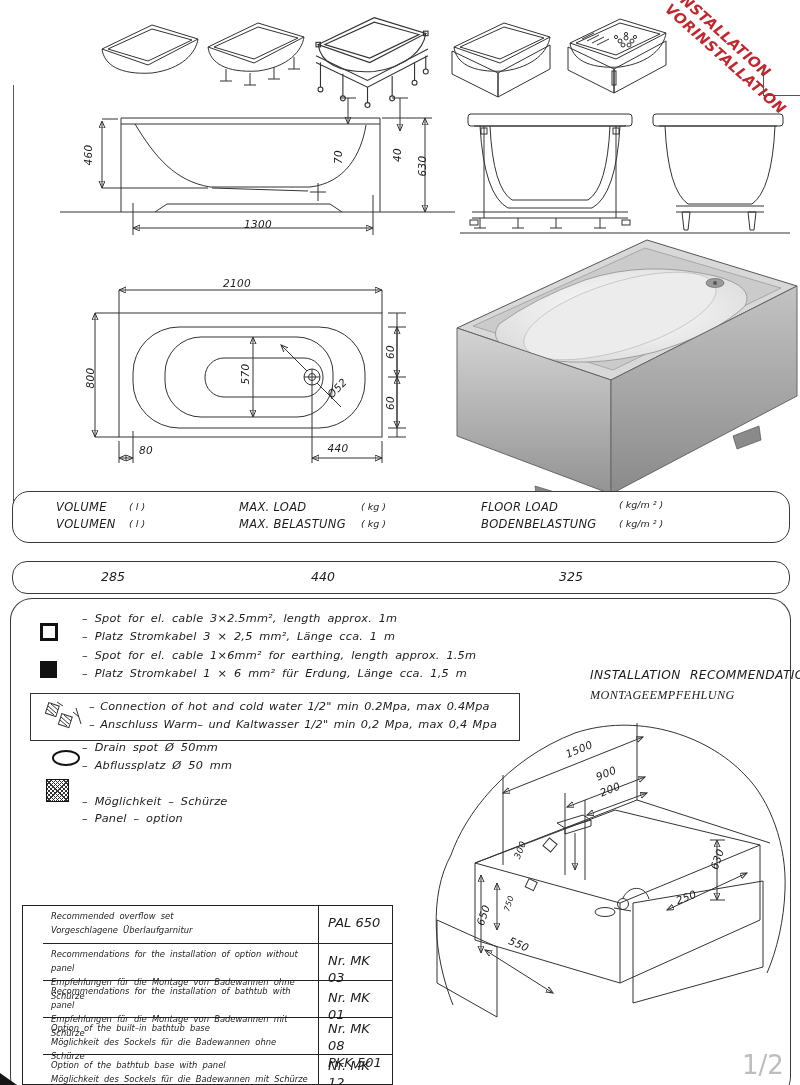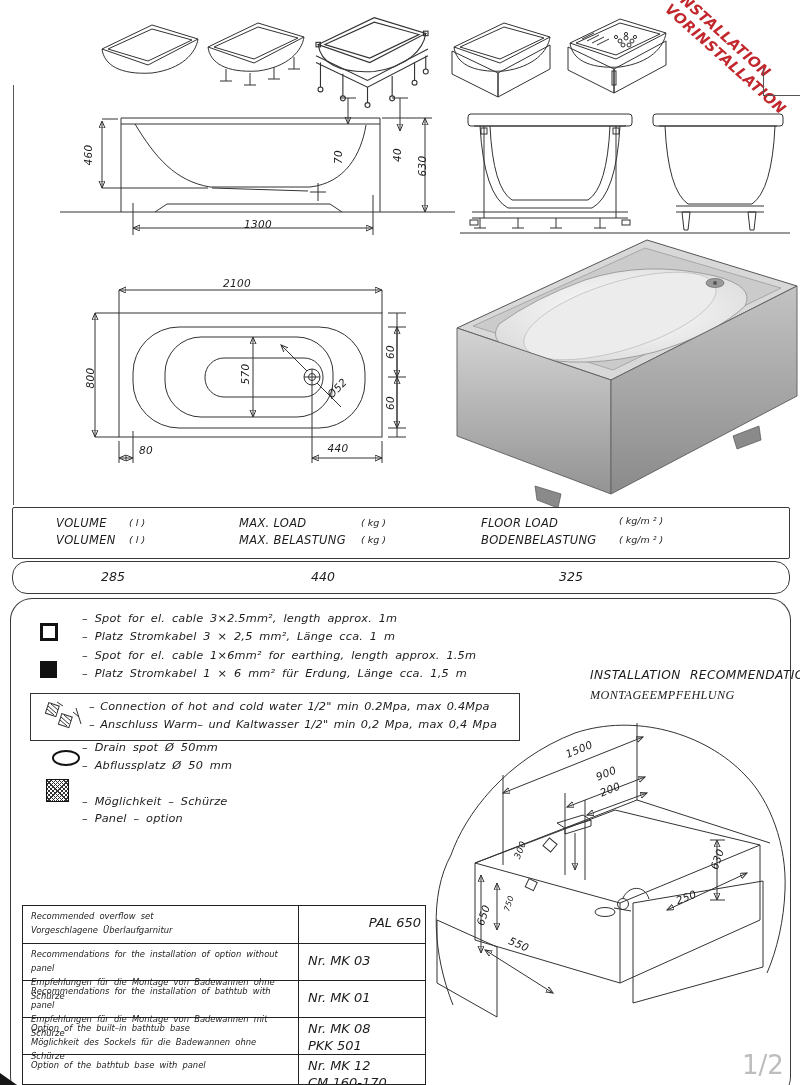--- a/index.html
+++ b/index.html
@@ -26,22 +26,22 @@
             letter-spacing:.2px;white-space:nowrap;}
   .leg-sq-white{position:absolute;left:40px;top:623px;width:12px;height:12px;border:3.5px solid #111;}
   .leg-sq-black{position:absolute;left:40px;top:661px;width:17px;height:17px;background:#111;}
   .leg-ellipse{position:absolute;left:52px;top:750px;width:24px;height:12px;border:2px solid #111;border-radius:50%;}
   .leg-hatch{position:absolute;left:46px;top:779px;width:21px;height:21px;border:1.5px solid #111;
      background:repeating-linear-gradient(45deg,transparent 0 2px,#333 2px 3px),
                 repeating-linear-gradient(-45deg,transparent 0 2px,#333 2px 3px);}
   .waterbox{position:absolute;left:30px;top:693px;width:488px;height:46px;border:1.5px solid #333;}
   .inst-title{position:absolute;font:italic 12.2px "DejaVu Sans",sans-serif;word-spacing:5px;
               letter-spacing:.4px;white-space:nowrap;}
-  .opt-table{position:absolute;left:22px;top:905px;width:404px;height:180px;
-             border:1.3px solid #222;box-sizing:border-box;overflow:hidden;}
+  .opt-table{position:absolute;left:22px;top:905px;width:371px;height:180px;
+             border:1.3px solid #222;box-sizing:border-box;overflow:hidden;padding-left:20px;}
   .opt-row{display:grid;grid-template-columns:276px 1fr;border-bottom:1.3px solid #222;}
   .opt-cell-l{padding:3px 6px 2px 8px;border-right:1.3px solid #222;
               font:italic 8.4px "DejaVu Sans",sans-serif;word-spacing:2.5px;line-height:14px;}
   .opt-cell-r{padding:2px 4px 0 9px;font:italic 13px "DejaVu Sans",sans-serif;line-height:17px;}
   .page-num{position:absolute;left:742px;top:1050px;font:26px "DejaVu Sans",sans-serif;color:#bdbdbd;}
   .corner-black{position:absolute;left:0;top:1069px;width:17px;height:16px;background:#161616;
                 clip-path:polygon(0 100%,0 25%,100% 100%);}
 </style>
 </head>
 <body>
@@ -214,21 +214,21 @@
     <path d="M84,96 Q120,70 170,52 Q230,32 300,48 Q340,58 330,78 Q300,106 240,124 Q170,142 110,128 Q70,116 84,96 Z" fill="url(#gBasin)" stroke="#909090" stroke-width="0.8"></path>
     <ellipse cx="205" cy="88" rx="100" ry="34" transform="rotate(-17 205 88)" fill="#ececec" stroke="#b5b5b5" stroke-width="0.6"></ellipse>
     <ellipse cx="300" cy="55" rx="9" ry="4.5" fill="#9a9a9a" stroke="#666" stroke-width="0.7"></ellipse>
     <circle cx="300" cy="55" r="2" fill="#555"></circle>
     <polygon points="42,100 196,152 196,266 42,208" fill="url(#gFront)" stroke="#666" stroke-width="1"></polygon>
     <polygon points="196,152 382,58 382,168 196,266" fill="url(#gSide)" stroke="#666" stroke-width="1"></polygon>
     <polygon points="120,258 146,266 143,280 122,272" fill="#8a8a8a" stroke="#555" stroke-width="0.7"></polygon>
     <polygon points="318,208 344,198 346,212 322,221" fill="#8a8a8a" stroke="#555" stroke-width="0.7"></polygon>
   </svg>
 
-  <div class="roundbox" style="left:12px;top:507px;width:776px;height:50px;border-radius:2px;">
+  <div class="roundbox" style="left:12px;top:491px;width:776px;height:50px;border-radius:17px;">
     <span class="spec-label" style="left:43px;top:8px;">VOLUME</span>
     <span class="spec-unit" style="left:116px;top:9px;">( l )</span>
     <span class="spec-label" style="left:43px;top:25px;">VOLUMEN</span>
     <span class="spec-unit" style="left:116px;top:26px;">( l )</span>
     <span class="spec-label" style="left:226px;top:8px;">MAX. LOAD</span>
     <span class="spec-unit" style="left:348px;top:9px;">( kg )</span>
     <span class="spec-label" style="left:226px;top:25px;">MAX. BELASTUNG</span>
     <span class="spec-unit" style="left:348px;top:26px;">( kg )</span>
     <span class="spec-label" style="left:468px;top:8px;">FLOOR LOAD</span>
     <span class="spec-unit" style="left:606px;top:7px;">( kg/m ² )</span>
@@ -316,21 +316,21 @@
   <span class="dim" style="left:496px;top:899px;width:26px;transform:rotate(-72deg);font-size:8px;">750</span>
   <span class="dim" style="left:503px;top:938px;width:32px;transform:rotate(24deg);">550</span>
   <span class="dim" style="left:670px;top:891px;width:32px;transform:rotate(-21deg);">250</span>
 
   <div class="opt-table">
     <div class="opt-row" style="height:37px;">
       <div class="opt-cell-l">
         <div>Recommended overflow set</div>
         <div>Vorgeschlagene Überlaufgarnitur</div>
       </div>
-      <div class="opt-cell-r" style="padding-top:8px;text-align:right;">
+      <div class="opt-cell-r" style="padding-top:8px;">
         <div>PAL 650</div>
       </div>
     </div>
     <div class="opt-row" style="height:36px;">
       <div class="opt-cell-l">
         <div>Recommendations for the installation of option without panel</div>
         <div>Empfehlungen für die Montage von Badewannen ohne Schürze</div>
       </div>
       <div class="opt-cell-r" style="padding-top:8px;">
         <div>Nr. MK 03</div>
@@ -351,20 +351,21 @@
         <div>Möglichkeit des Sockels für die Badewannen ohne Schürze</div>
       </div>
       <div class="opt-cell-r">
         <div>Nr. MK 08</div>
         <div>PKK 501</div>
       </div>
     </div>
     <div class="opt-row" style="height:36px;border-bottom:none;">
       <div class="opt-cell-l">
         <div>Option of the bathtub base with panel</div>
+        <div>Möglichkeit des Sockels für die Badewannen mit Schürze</div>
       </div>
       <div class="opt-cell-r">
         <div>Nr. MK 12</div>
         <div>CM 160-170</div>
       </div>
     </div>
   </div>
 
   <div class="corner-black"></div>
   <span class="page-num">1/2</span>

